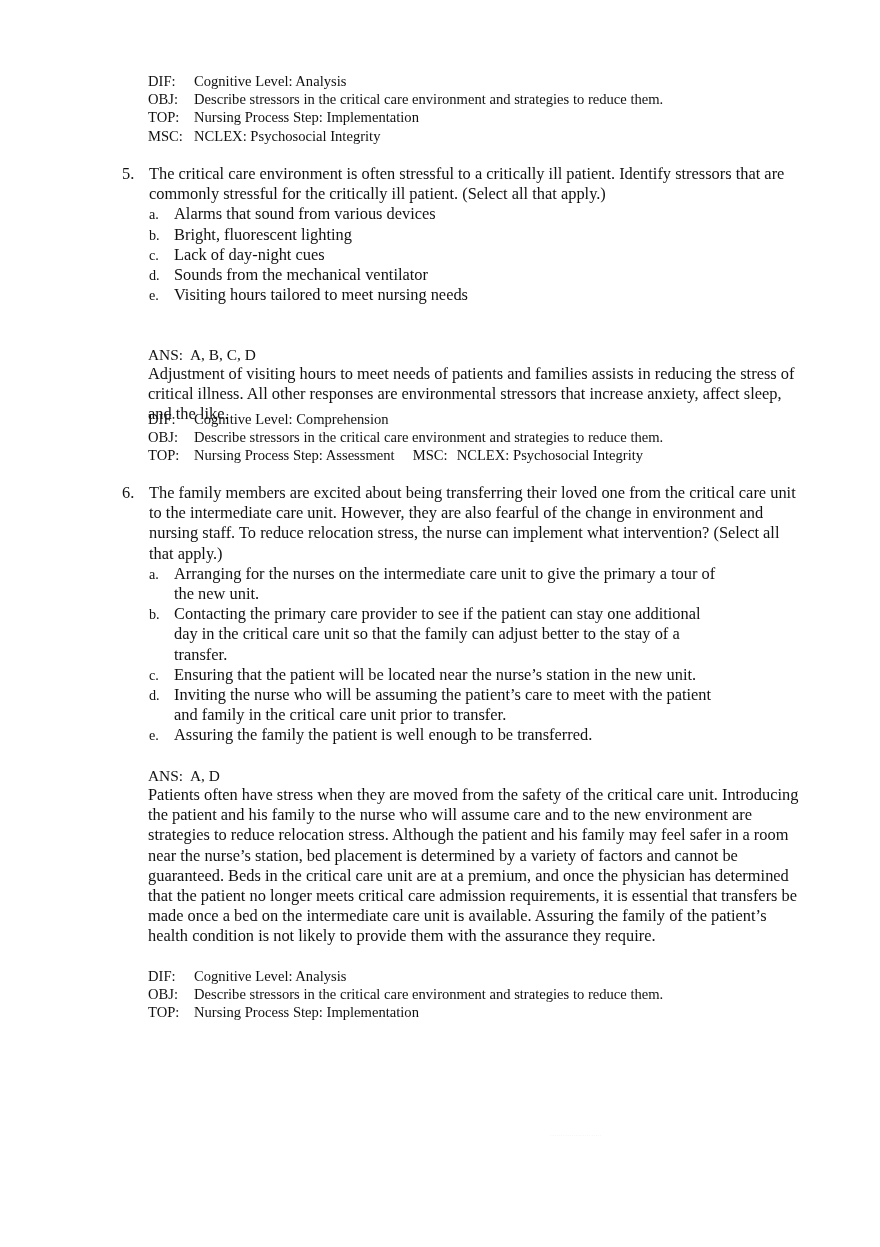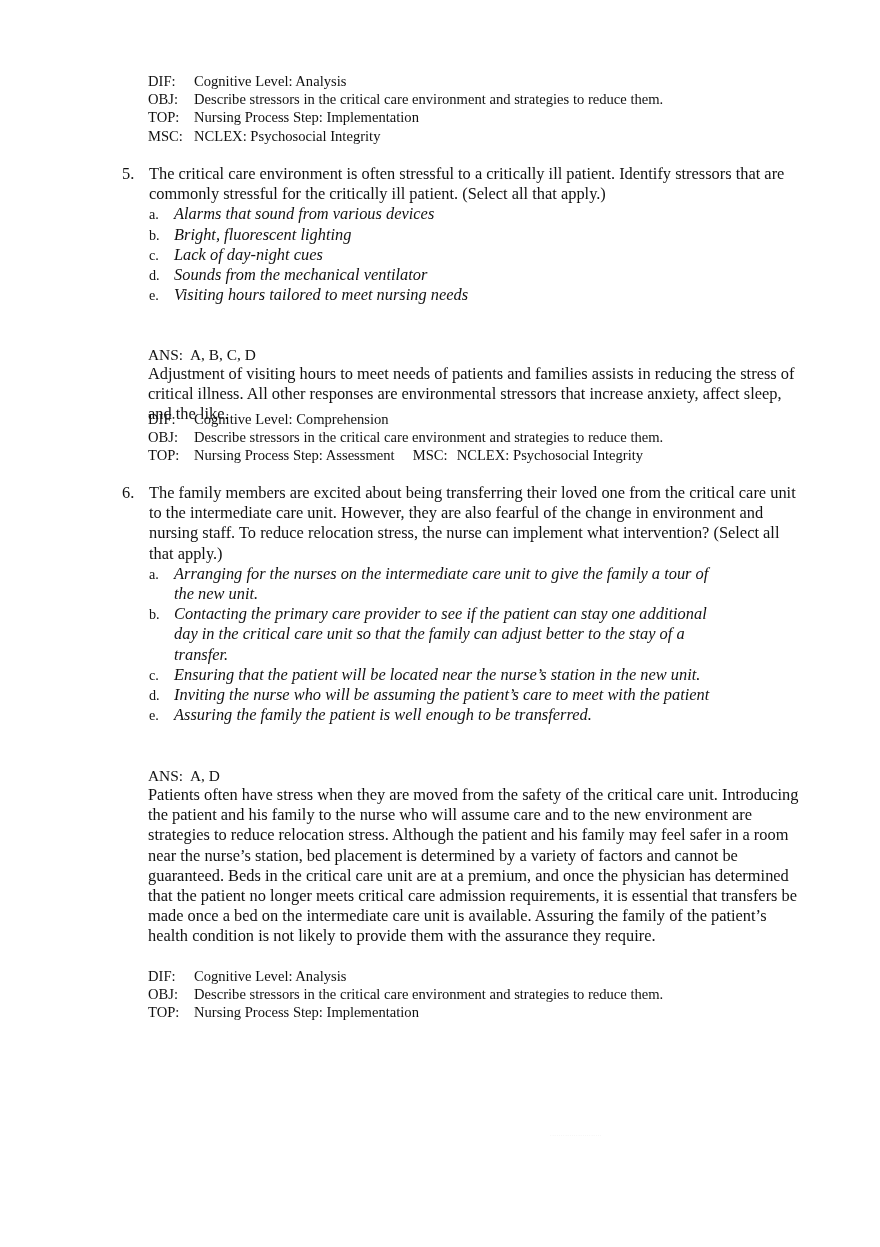--- a/index.html
+++ b/index.html
@@ -68,21 +68,20 @@
     .option {
       display: flex;
     }
     .opt-letter {
       width: 25px;
       flex: 0 0 25px;
       font-size: 14.2px;
     }
     .opt-text {
       flex: 1 1 auto;
-      font-style: italic;
     }
     .answer-block {
       position: absolute;
       left: 148px;
       width: 655px;
       font-size: 16.4px;
       line-height: 20.2px;
     }
     .ans-line {
       font-size: 15.4px;
@@ -183,21 +182,21 @@
 
   <div class="question" style="top:483px;">
     <div class="q-head">
       <span class="q-num">6.</span>
       <span class="q-stem">The family members are excited about being transferring their loved one from the critical care unit to the intermediate care unit. However, they are also fearful of the change in environment and nursing staff. To reduce relocation stress, the nurse can implement what intervention? (Select all that apply.)</span>
     </div>
     <div class="options">
       <div class="option">
         <span class="opt-letter">a.</span>
         <span class="opt-text">
-          <span>Arranging for the nurses on the intermediate care unit to give the family a tour of</span><br>
+          <span>Arranging for the nurses on the intermediate care unit to give the primary a tour of</span><br>
           <span>the new unit.</span>
         </span>
       </div>
       <div class="option">
         <span class="opt-letter">b.</span>
         <span class="opt-text">
           <span>Contacting the primary care provider to see if the patient can stay one additional</span><br>
           <span>day in the critical care unit so that the family can adjust better to the stay of a</span><br>
           <span>transfer.</span>
         </span>
@@ -205,20 +204,21 @@
       <div class="option">
         <span class="opt-letter">c.</span>
         <span class="opt-text">
           <span>Ensuring that the patient will be located near the nurse’s station in the new unit.</span>
         </span>
       </div>
       <div class="option">
         <span class="opt-letter">d.</span>
         <span class="opt-text">
           <span>Inviting the nurse who will be assuming the patient’s care to meet with the patient</span><br>
+          <span>and family in the critical care unit prior to transfer.</span>
         </span>
       </div>
       <div class="option">
         <span class="opt-letter">e.</span>
         <span class="opt-text">
           <span>Assuring the family the patient is well enough to be transferred.</span>
         </span>
       </div>
     </div>
   </div>

